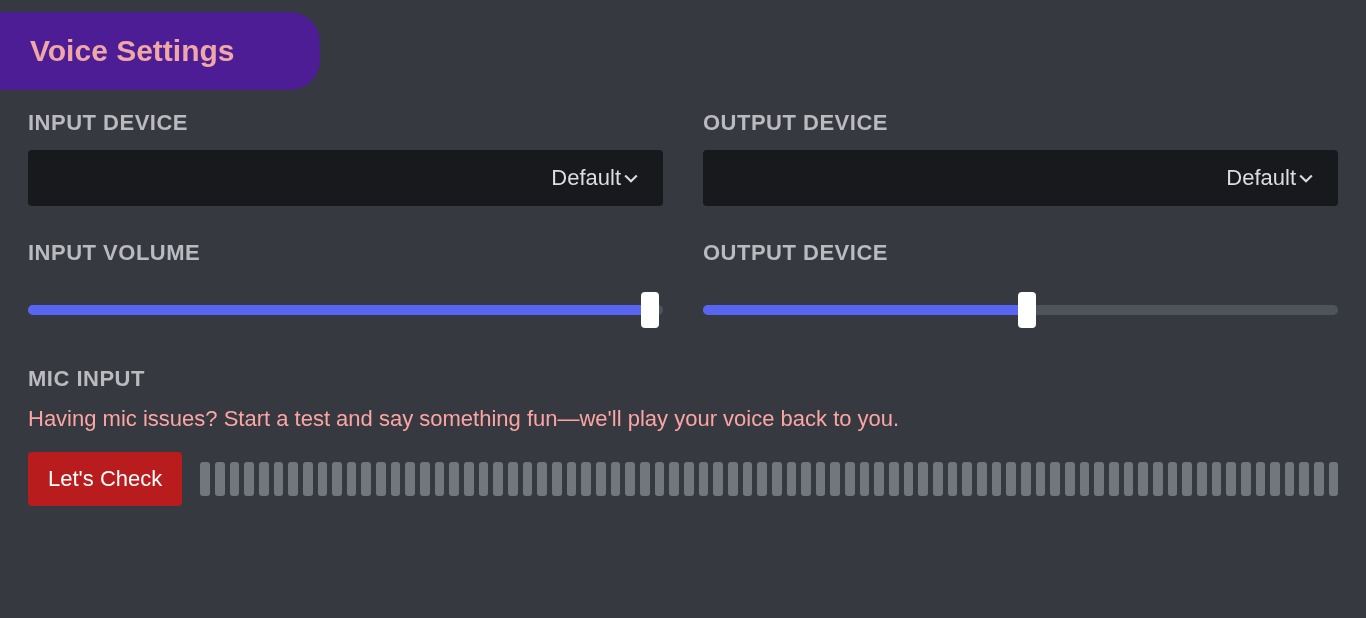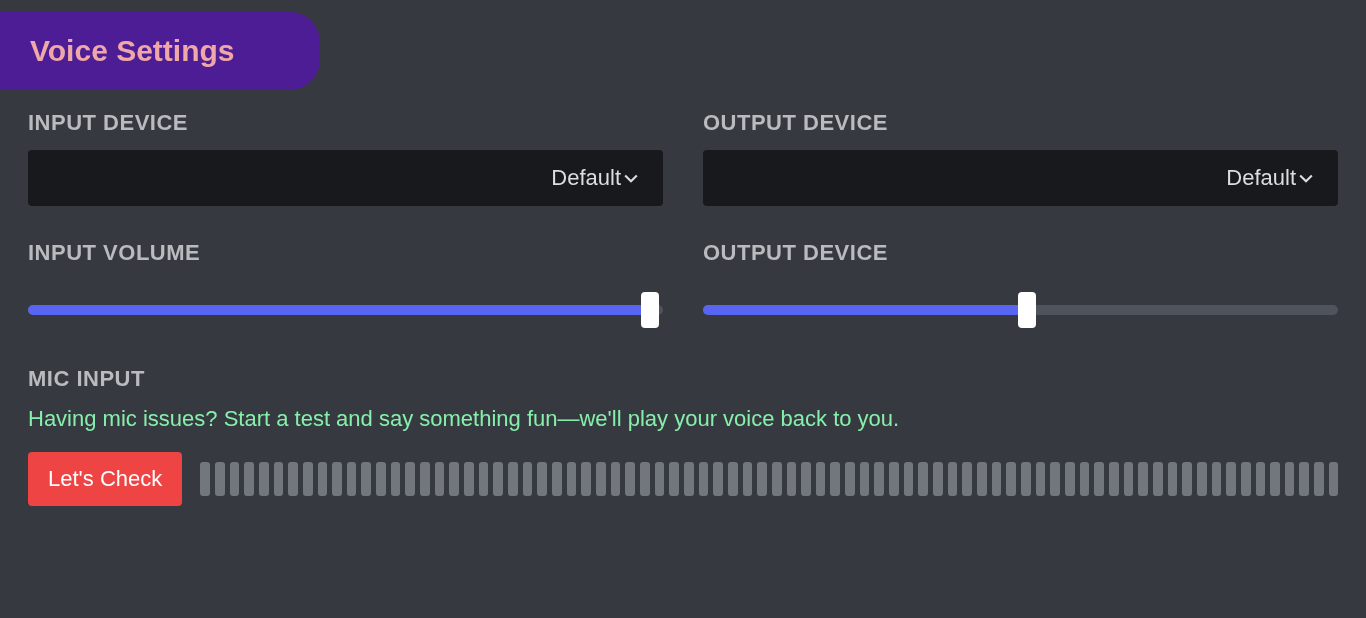--- a/index.html
+++ b/index.html
@@ -74,34 +74,34 @@
       background:#fff;
       border-radius:4px;
       transform:translate(-50%,-50%);
       cursor:grab;
     }
 
     .mictest {
       padding:44px 28px 0 28px;
     }
     .mic-desc {
-      color:#86efac;
+      color:#fca5a5;
       font-size:22px;
       margin-top:10px;
       font-weight:400;
     }
 
     .check-row {
       display:flex;
       align-items:center;
       gap:18px;
       margin-top:20px;
     }
     .btn-check {
-      background:#ef4444;
+      background:#b91c1c;
       color:#ffffff;
       font-size:22px;
       font-weight:500;
       padding:14px 20px;
       border:none;
       border-radius:4px;
       cursor:pointer;
     }
     .meter {
       flex:1;

